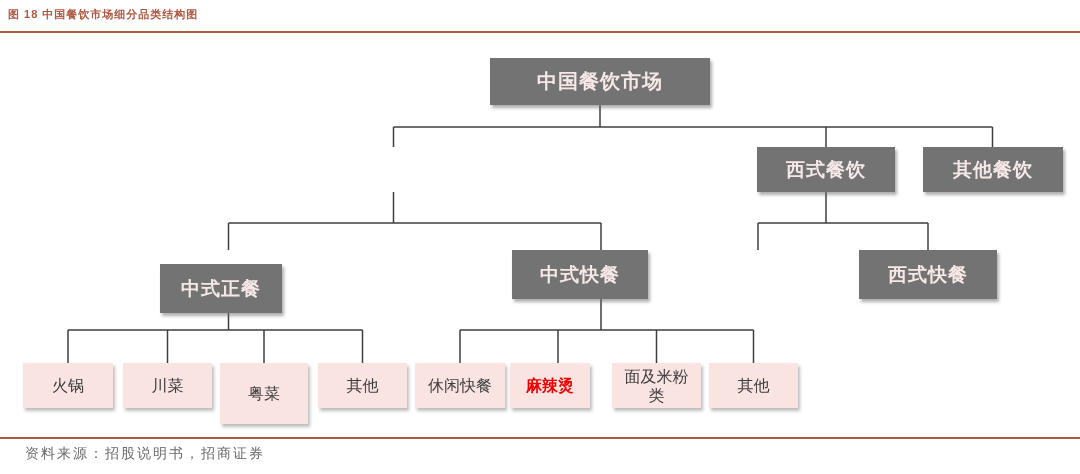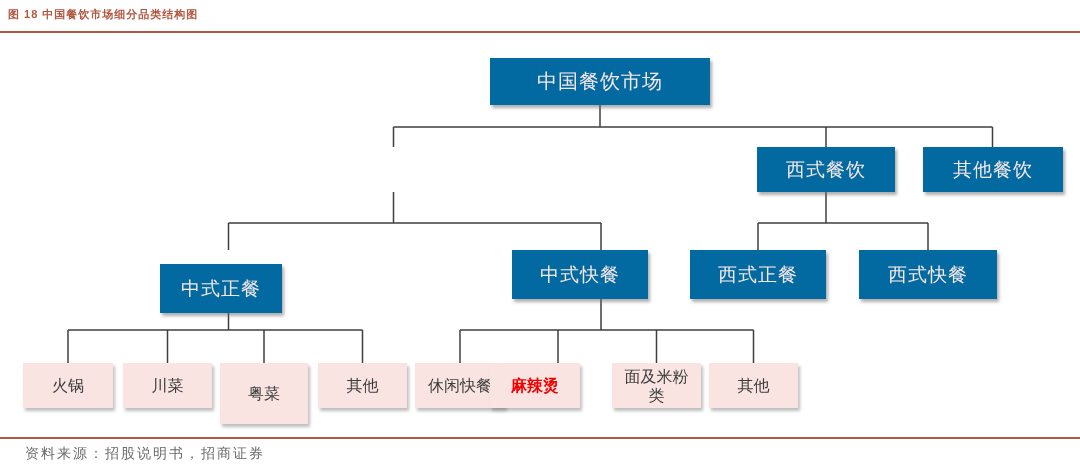--- a/index.html
+++ b/index.html
@@ -15,21 +15,21 @@
 
   
   .source{position:absolute;left:8px;top:445px;font-size:14px;color:#6A6A6A;letter-spacing:2px;margin-left:17px;}
 
   
   svg.connectors{position:absolute;left:0;top:0;}
 
   
   .node{position:absolute;display:flex;align-items:center;justify-content:center;
         text-align:center;box-sizing:border-box;}
-  .node.dark{background:#0369a1;color:#F6E8E7;font-weight:normal;font-size:19px;
+  .node.dark{background:#737373;color:#F6E8E7;font-weight:bold;font-size:19px;
              box-shadow:2px 3px 3px rgba(110,110,110,0.55);letter-spacing:1px;}
   .node.root{font-size:20px;}
   .node.pink{background:#F9E4E2;color:#3C3C3C;font-size:16px;line-height:19px;
              box-shadow:2px 3px 3px rgba(110,110,110,0.45);padding:0 5px;}
   .node.pink.hl{color:#F20000;font-weight:bold;}
 </style>
 </head>
 <body>
 
 <div class="stage">
@@ -47,28 +47,27 @@
     </g>
   </svg>
 
   <div class="node dark root" style="left:490px;top:58px;width:220px;height:47px">中国餐饮市场</div>
 
   <div class="node dark" style="left:757px;top:147px;width:138px;height:45px">西式餐饮</div>
   <div class="node dark" style="left:923px;top:147px;width:140px;height:45px">其他餐饮</div>
 
   <div class="node dark" style="left:160px;top:264px;width:122px;height:49px">中式正餐</div>
   <div class="node dark" style="left:512px;top:250px;width:136px;height:49px">中式快餐</div>
-  <div class="node dark" style="left:690px;top:250px;width:136px;height:49px">西式正餐</div>
   <div class="node dark" style="left:859px;top:250px;width:138px;height:49px">西式快餐</div>
 
   <div class="node pink" style="left:23px;top:363px;width:90px;height:45px">火锅</div>
   <div class="node pink" style="left:123px;top:363px;width:89px;height:45px">川菜</div>
   <div class="node pink" style="left:220px;top:363px;width:88px;height:61px">粤菜</div>
   <div class="node pink" style="left:318px;top:363px;width:89px;height:45px">其他</div>
   <div class="node pink" style="left:415px;top:363px;width:90px;height:45px">休闲快餐</div>
-  <div class="node pink hl" style="left:490px;top:363px;width:90px;height:45px">麻辣烫</div>
+  <div class="node pink hl" style="left:510px;top:363px;width:80px;height:45px">麻辣烫</div>
   <div class="node pink" style="left:612px;top:363px;width:89px;height:45px">面及米粉类</div>
   <div class="node pink" style="left:709px;top:363px;width:89px;height:45px">其他</div>
 
   <div class="rule rule-bottom"></div>
   <div class="source">资料来源：招股说明书，招商证券</div>
 
 </div>
 
 </body></html>

